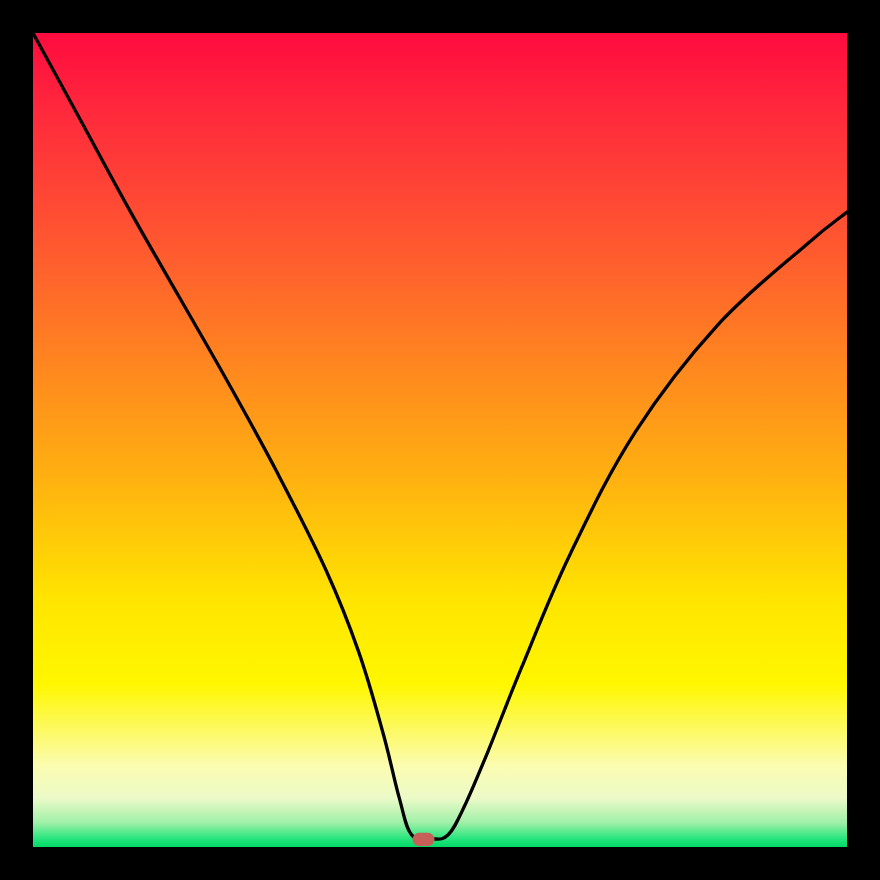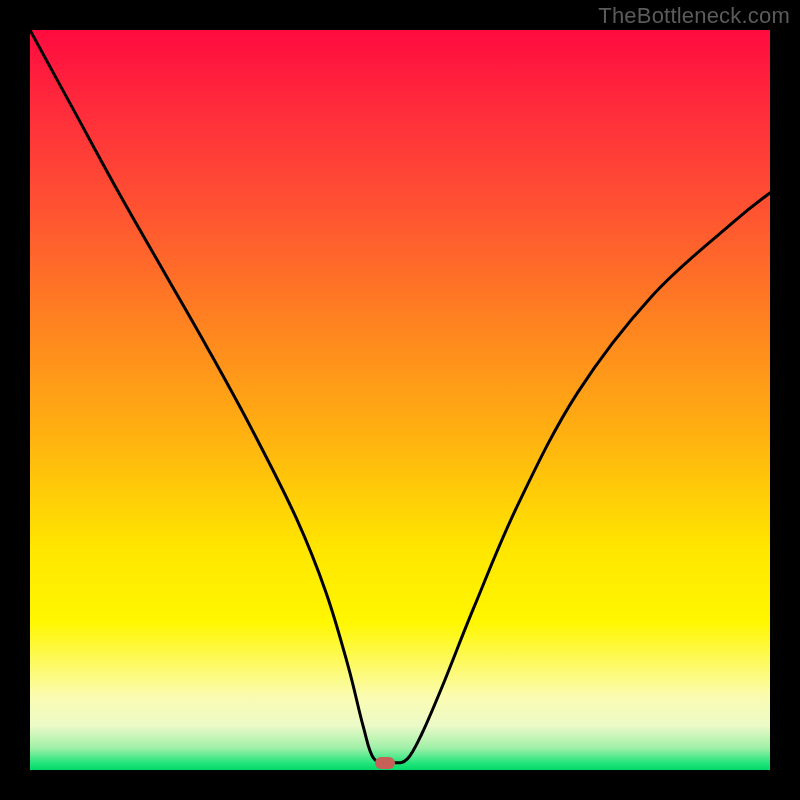--- a/index.html
+++ b/index.html
@@ -69,21 +69,20 @@
     border-radius: 6px;
     background: #c8605a;
     z-index: 30;
     transform: translate(-50%, -50%);
   }
 </style>
 </head>
 <body>
 
 <div class="frame">
-  <div class="watermark">TheBottleneck.com</div>
 
   <div class="plot-area">
     <div class="gradient"></div>
 
     <svg class="curve" viewBox="0 0 740 740" preserveAspectRatio="none">
       <path fill="none" stroke="#000" stroke-width="3" stroke-linejoin="round" stroke-linecap="round" d="M 0.00 0.00 C 7.99 14.65, 28.42 52.10, 44.40 81.40 C 60.38 110.70, 72.82 134.16, 88.80 162.80 C 104.78 191.44, 117.22 212.53, 133.20 240.50 C 149.18 268.47, 161.62 289.56, 177.60 318.20 C 193.58 346.84, 206.02 368.96, 222.00 399.60 C 237.98 430.24, 253.08 459.10, 266.40 488.40 C 279.72 517.70, 286.68 535.76, 296.00 562.40 C 305.32 589.04, 311.54 612.42, 318.20 636.40 C 324.86 660.38, 328.34 678.95, 333.00 695.60 C 337.66 712.25, 338.77 722.24, 344.10 728.90 C 349.43 735.56, 356.61 732.60, 362.60 732.60 C 368.59 732.60, 372.07 734.23, 377.40 728.90 C 382.73 723.57, 385.54 716.99, 392.20 703.00 C 398.86 689.01, 405.08 673.84, 414.40 651.20 C 423.72 628.56, 430.68 609.17, 444.00 577.20 C 457.32 545.23, 469.75 512.23, 488.40 473.60 C 507.05 434.97, 523.62 399.90, 547.60 362.60 C 571.58 325.30, 593.63 297.04, 621.60 266.40 C 649.57 235.76, 681.69 211.05, 703.00 192.40 C 724.31 173.75, 733.34 168.13, 740.00 162.80"></path>
     </svg>
 
     <div class="marker" style="left: 355.2px; top: 732.6px; background: rgb(200, 96, 90);"></div>
   </div>

